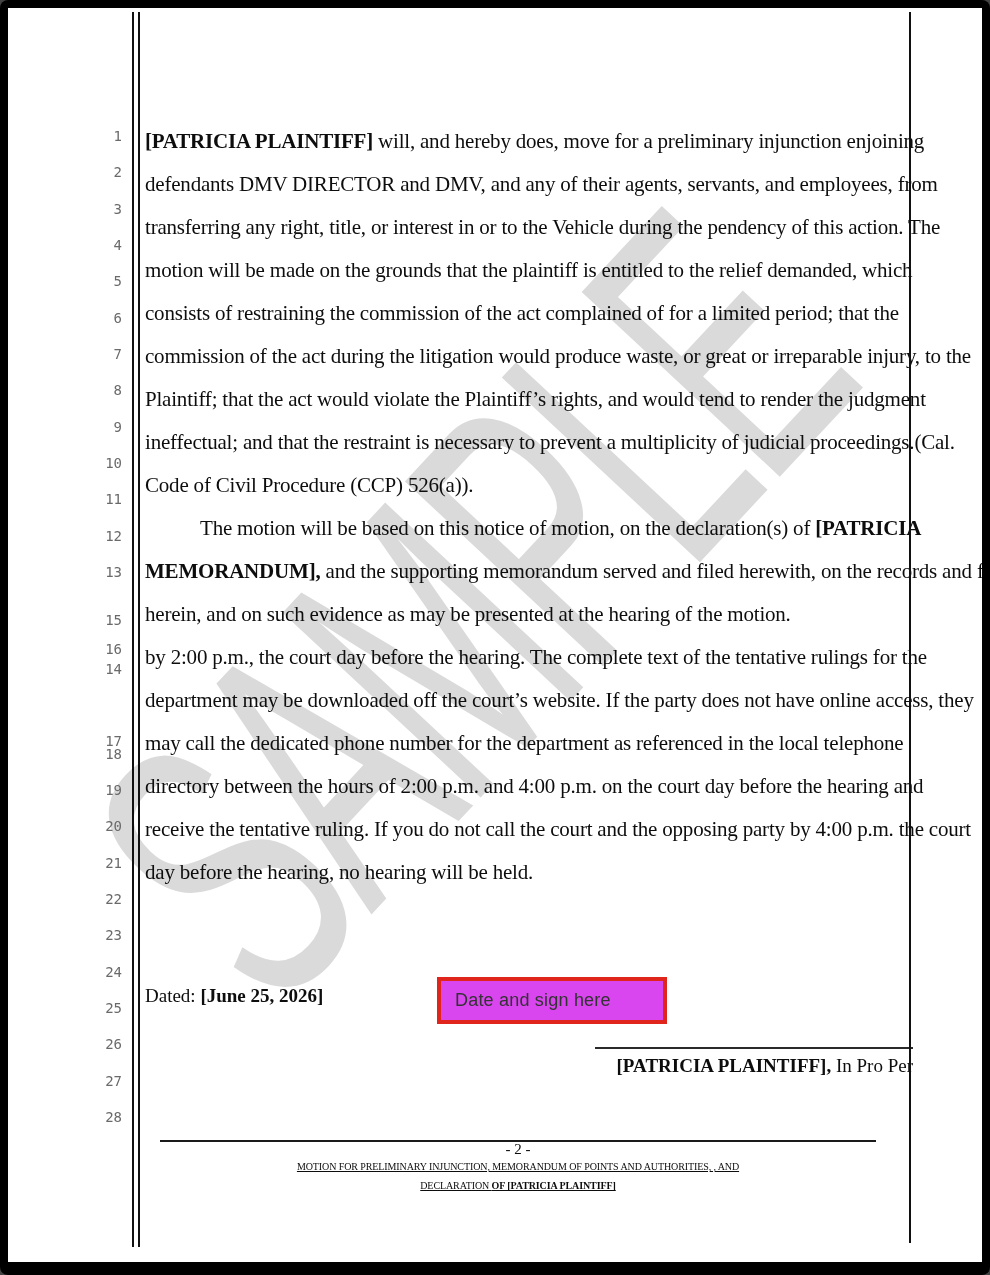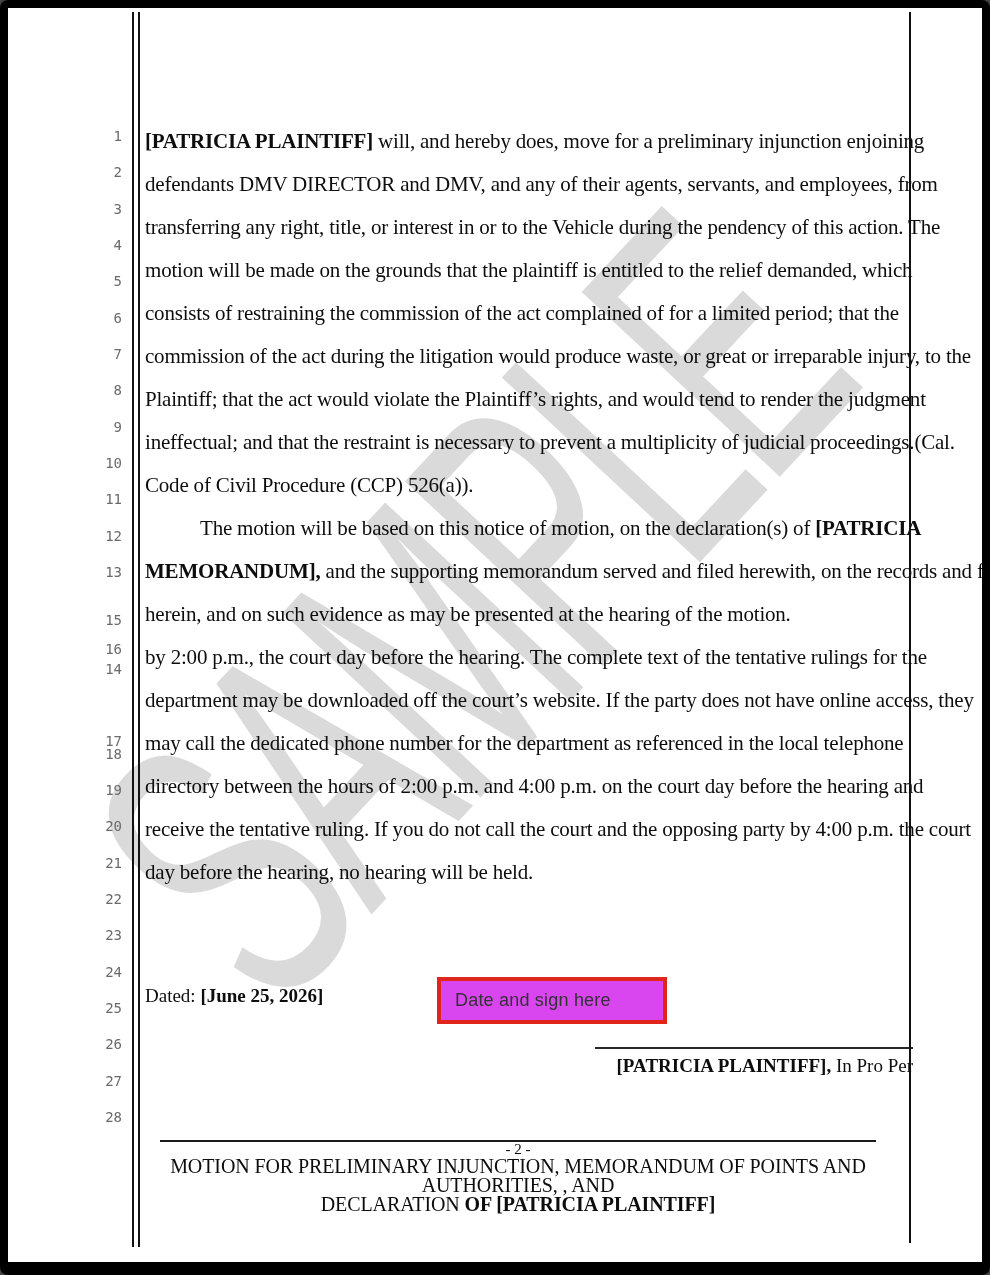--- a/index.html
+++ b/index.html
@@ -41,21 +41,21 @@
 
   
   .sig-block { position:absolute; left:587px; top:1039px; width:318px; z-index:1; }
   .sig-line { border-top:2px solid #2a2a2a; }
   .sig-name { margin-top:6px; font-size:19px; color:#0d0d0d; text-align:right; white-space:nowrap; }
 
   
   .footer { position:absolute; left:140px; top:1132px; width:740px; z-index:1; text-align:center; color:#0d0d0d; }
   .footer-rule { border-top:2.5px solid #1a1a1a; margin:0 12px; }
   .page-num { font-size:15px; line-height:16px; margin-top:-1px; }
-  .footer-line1, .footer-line2 { font-size:20px; line-height:19px; letter-spacing:-0.1px; }
+  .footer-line1, .footer-line2 { font-size:10px; line-height:19px; letter-spacing:-0.1px;text-decoration:underline; }
 </style>
 </head>
 <body>
 
 <div class="frame">
   <div class="page">
 
     <div class="watermark">SAMPLE</div>
 
     <div class="line-numbers" id="lineNumbers">

